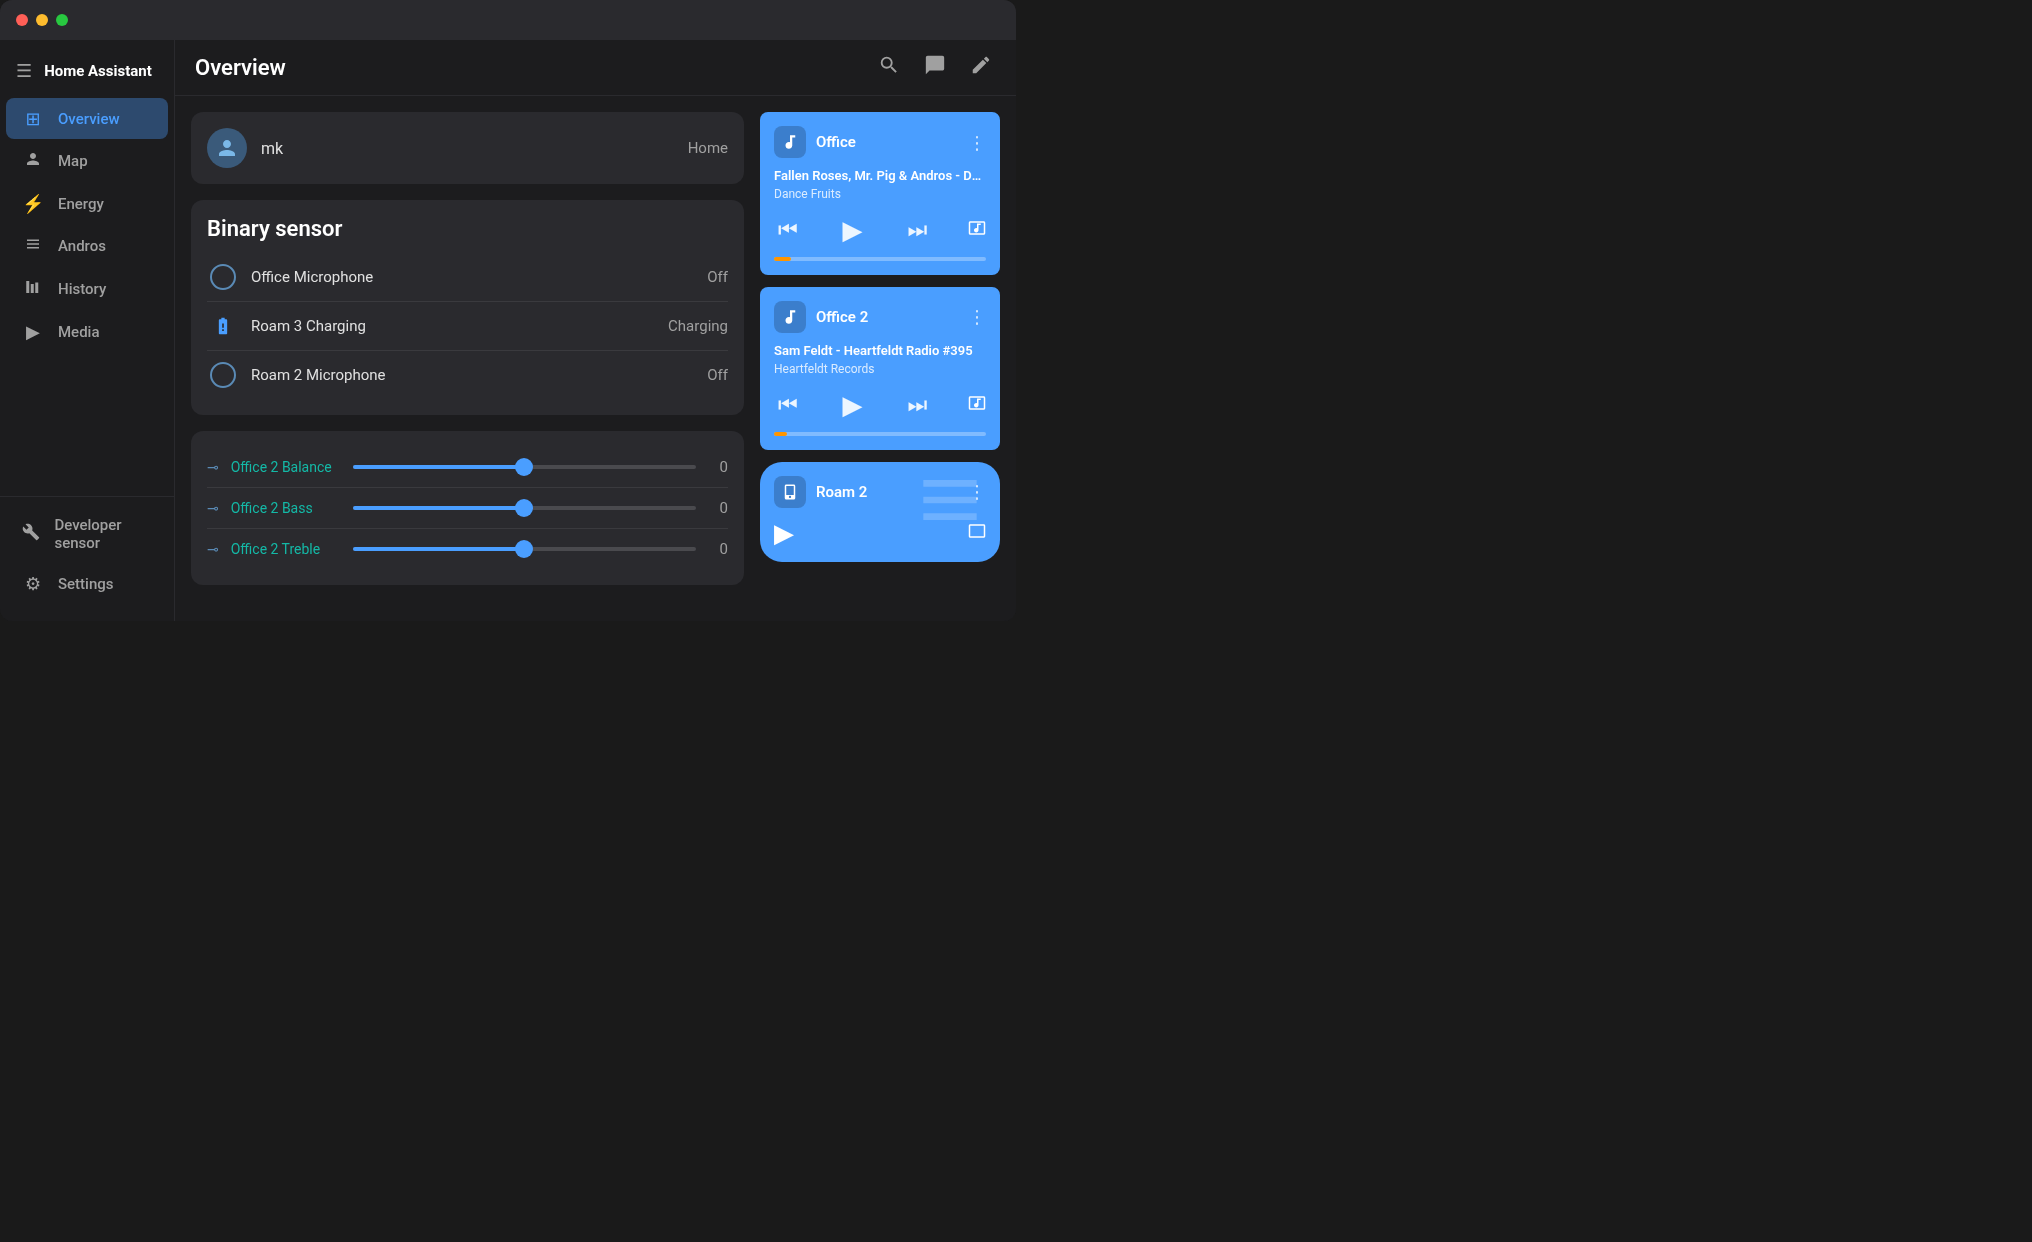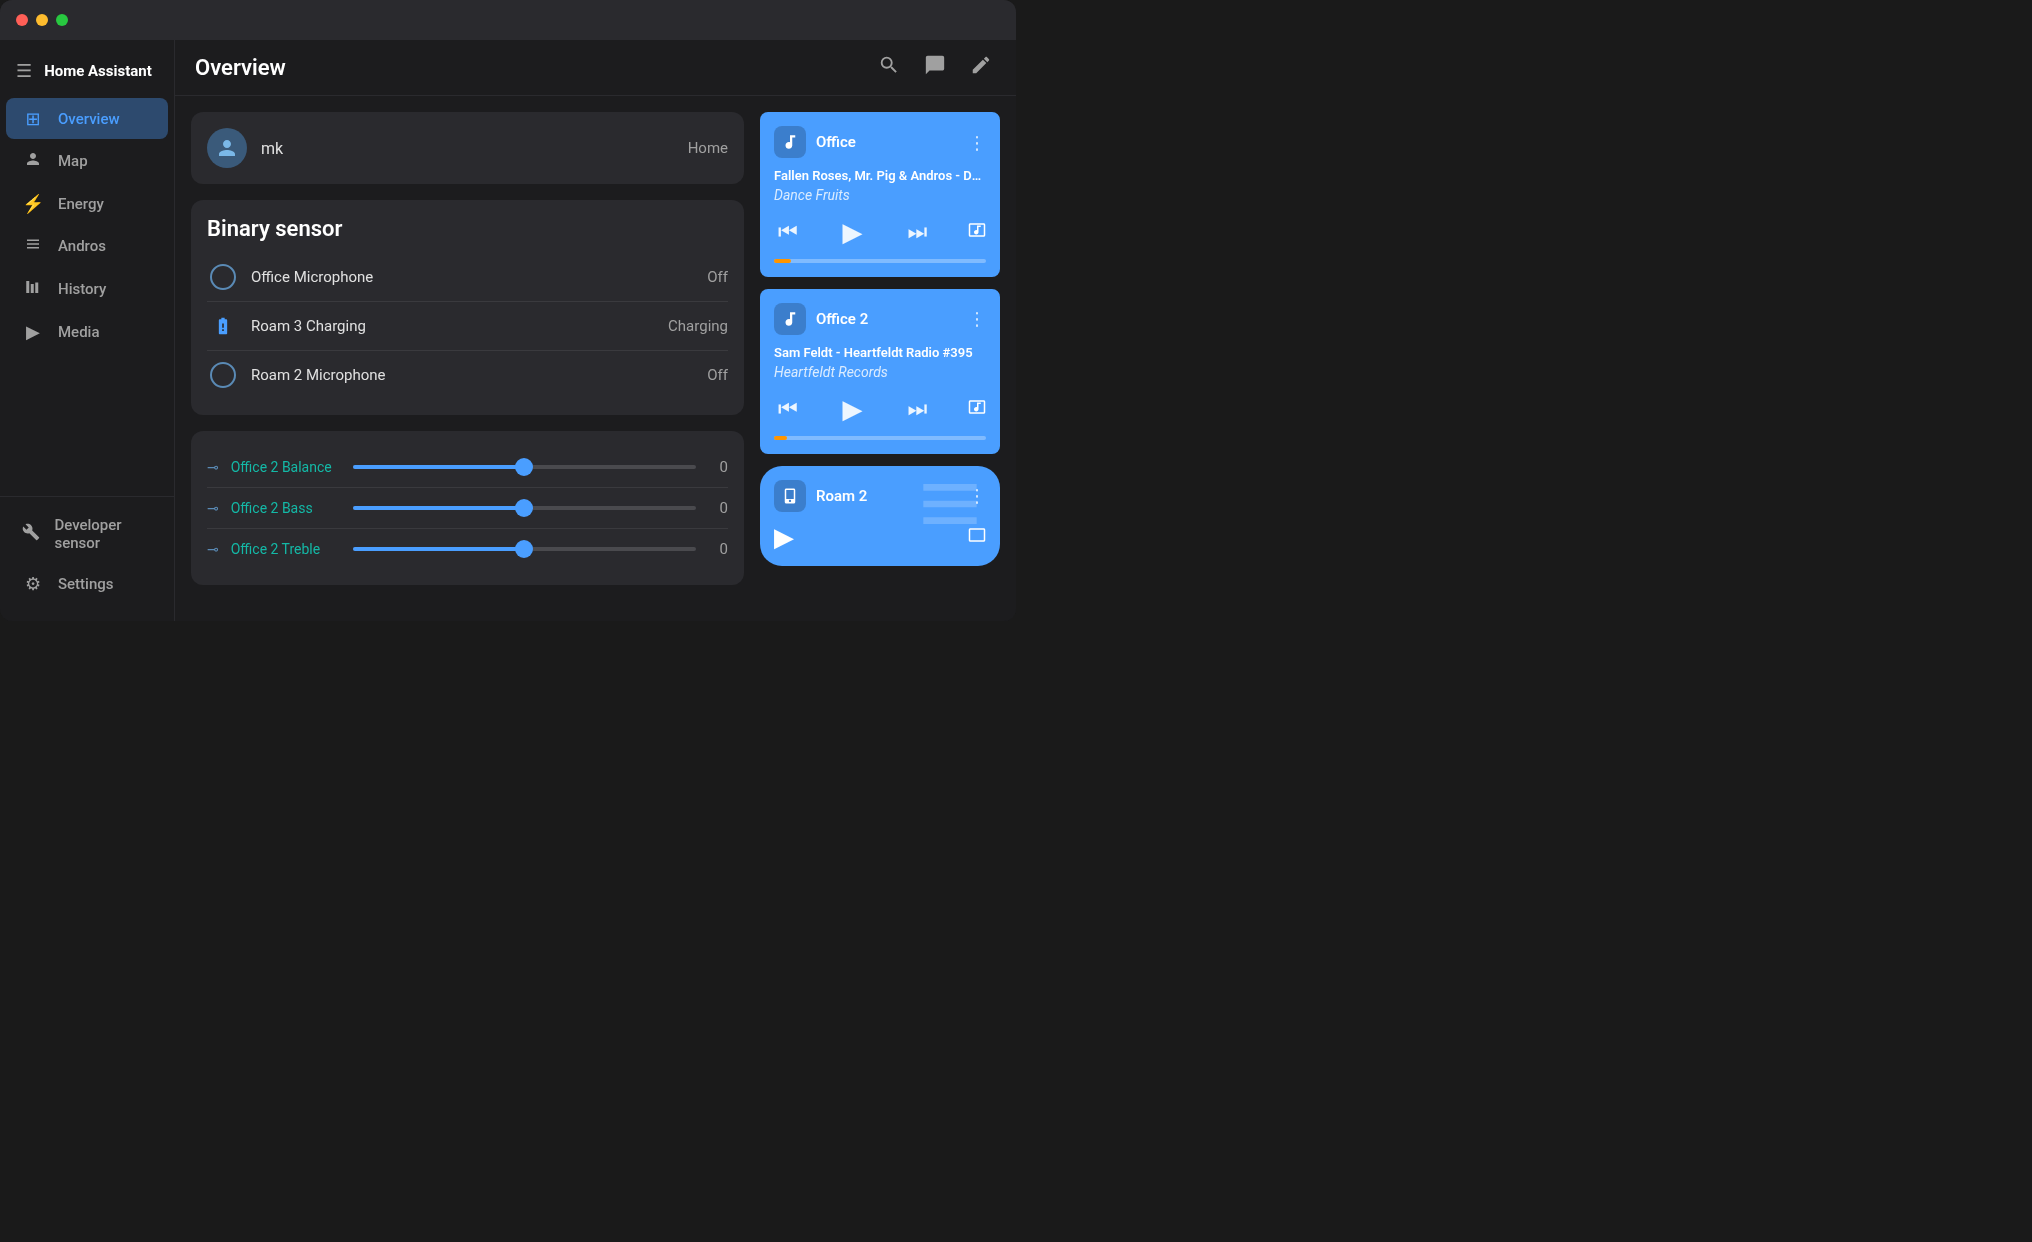--- a/index.html
+++ b/index.html
@@ -305,24 +305,23 @@
     .media-song {
       font-size: 13px;
       font-weight: 600;
       margin-bottom: 2px;
       line-height: 1.3;
       white-space: nowrap;
       overflow: hidden;
       text-overflow: ellipsis;
     }
     .media-artist {
-      font-size: 14px;
+      font-size: 12px;
       color: rgba(255,255,255,0.8);
       margin-bottom: 10px;
-      font-style: italic;
     }
     .media-controls {
       display: flex;
       align-items: center;
       justify-content: space-between;
       margin-bottom: 8px;
     }
     .media-ctrl-btn {
       font-size: 22px;
       cursor: pointer;

